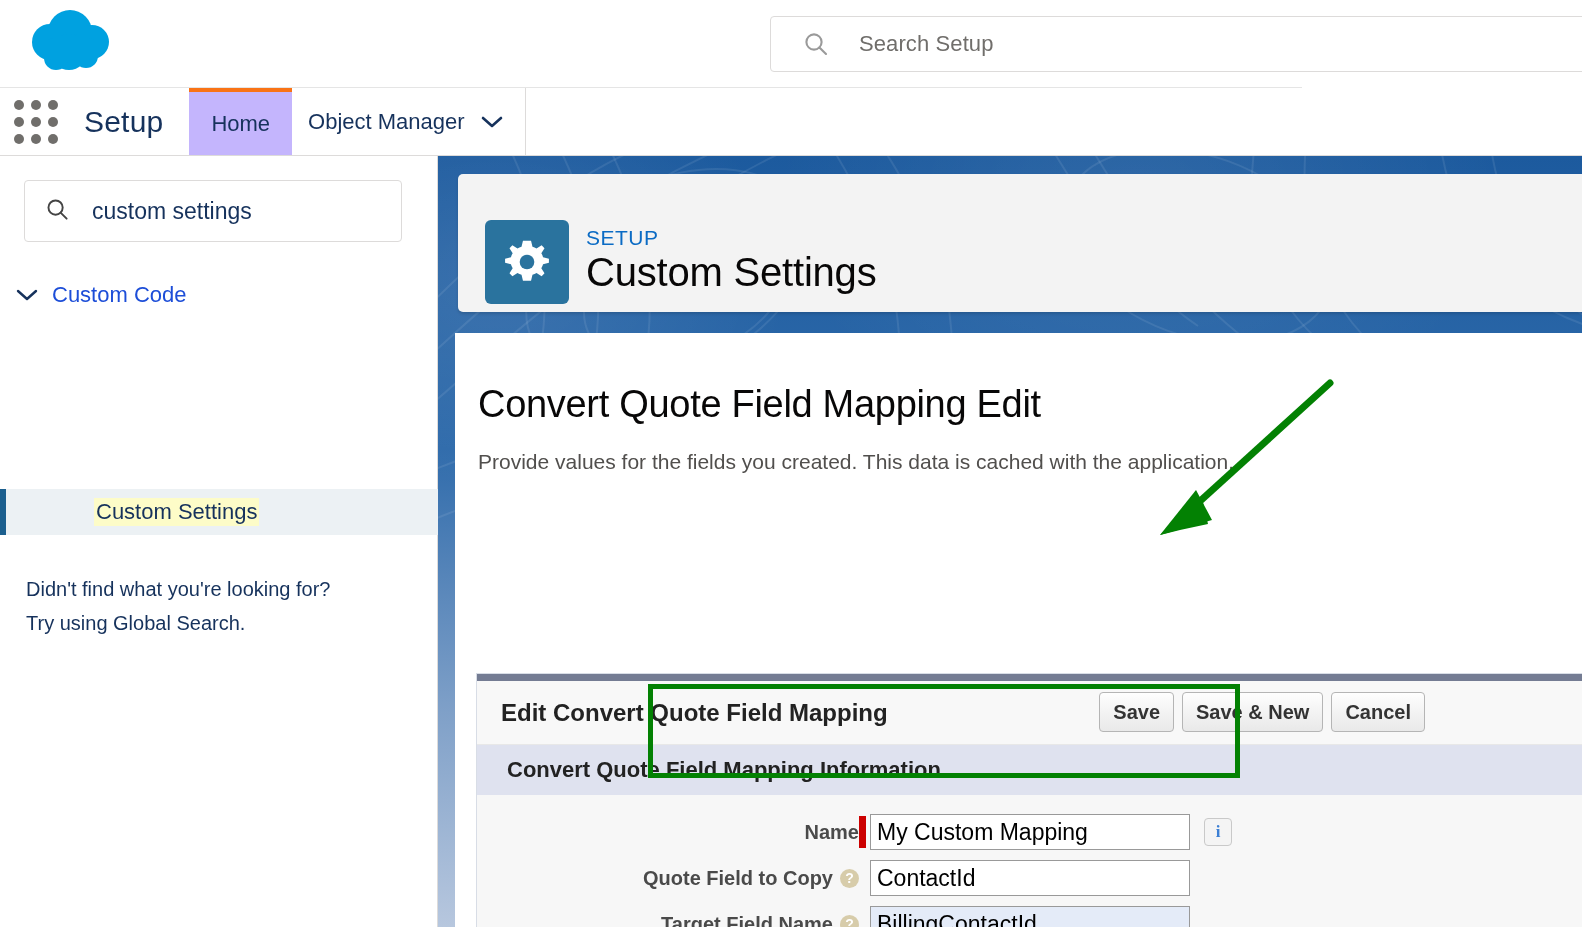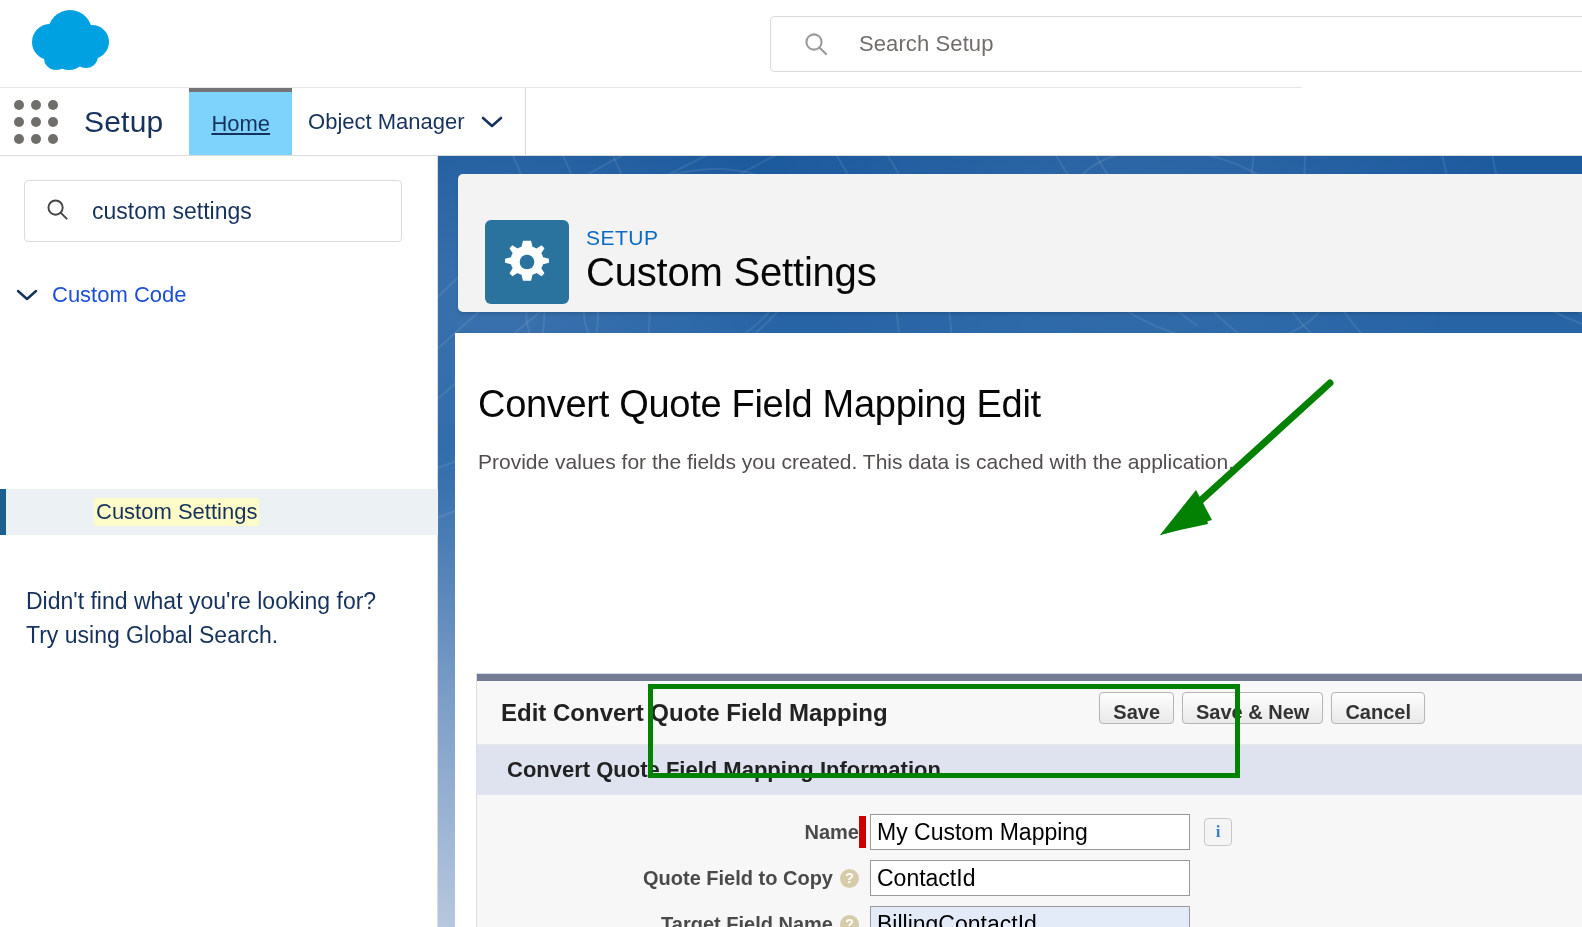--- a/index.html
+++ b/index.html
@@ -39,21 +39,21 @@
   .dots { display: grid; grid-template-columns: repeat(3, 10px); gap: 7px; }
   .dots i { width: 10px; height: 10px; border-radius: 50%; background: #706e6b; display: block; }
   .setup-word {
     display: flex; align-items: center; padding: 0 26px 0 22px;
     font-size: 30px; color: #16325c; font-weight: 400; letter-spacing: .2px;
   }
   .navtab {
     display: flex; align-items: center; padding: 0 22px;
     font-size: 22px; color: #16325c; position: relative; white-space: nowrap;
   }
-  .navtab.active { background: #7dd3fc; border-top: 4px solid #737373; text-decoration: underline; }
+  .navtab.active { background: #c4b5fd; border-top: 4px solid #f97316; }
   .navtab.withdiv { border-right: 1px solid #dddbda; padding-left: 16px; }
   .chev { margin-left: 16px; display: inline-block; }
 
   
   .sidebar {
     position: absolute; left: 0; top: 156px; width: 438px; height: 771px;
     background: #fff; border-right: 1px solid #dddbda;
   }
   .side-search {
     position: absolute; left: 24px; top: 24px; width: 378px; height: 62px;
@@ -69,22 +69,22 @@
   .tree-item {
     position: absolute; left: 0; top: 333px; width: 438px; height: 46px;
     background: #ecf1f4; display: flex; align-items: center;
   }
   .tree-item .accent { width: 6px; height: 46px; background: #1b5f8e; flex: none; }
   .tree-item .lbl {
     margin-left: 88px; font-size: 22px; color: #16325c;
     background: #fdfcc8; padding: 1px 2px;
   }
   .side-note {
-    position: absolute; left: 26px; top: 428px; width: 392px;
-    font-size: 23px; color: #16325c; line-height: 34px;
+    position: absolute; left: 26px; top: 416px; width: 392px;
+    font-size: 20px; color: #16325c; line-height: 34px;
   }
 
   
   .content {
     position: absolute; left: 438px; top: 156px; width: 1144px; height: 771px;
     background:
       radial-gradient(ellipse 420px 300px at 60px 120px, rgba(255,255,255,.10), rgba(255,255,255,0) 70%),
       radial-gradient(ellipse 520px 360px at 700px 40px, rgba(255,255,255,.08), rgba(255,255,255,0) 70%),
       linear-gradient(180deg, #1c5a9e 0%, #2f6bab 38%, #7fa0c8 72%, #b7c7de 100%);
     overflow: hidden;
@@ -131,21 +131,21 @@
     background: #f7f7f7; border: 1px solid #d8dde6;
   }
   .panel-topbar { height: 7px; background: #747c93; }
   .panel-head {
     height: 64px; display: flex; align-items: center; padding: 0 0 0 24px;
     position: relative; border-bottom: 1px solid #e8e8e8; background: #f8f8f8;
   }
   .panel-head-title { font-size: 24px; font-weight: bold; color: #222; }
   .btnbar { position: absolute; right: 186px; top: 11px; display: flex; gap: 8px; }
   .sfbtn {
-    height: 32px; padding: 0 13px; border: 1px solid #b5b5b5; border-radius: 4px;
+    height: 40px; padding: 0 13px; border: 1px solid #b5b5b5; border-radius: 4px;
     background: linear-gradient(180deg, #fefefe 0%, #f2f2f2 55%, #e9e9e9 100%);
     font-size: 20px; font-weight: bold; color: #333; cursor: pointer;
     font-family: "Liberation Sans", sans-serif; line-height: 38px;
   }
   .section-head {
     height: 50px; background: #dfe2ef; display: flex; align-items: center;
     padding-left: 30px; font-size: 22px; font-weight: bold; color: #222;
   }
   .form-body { padding: 14px 0 22px 0; background: #f7f7f7; }
 

